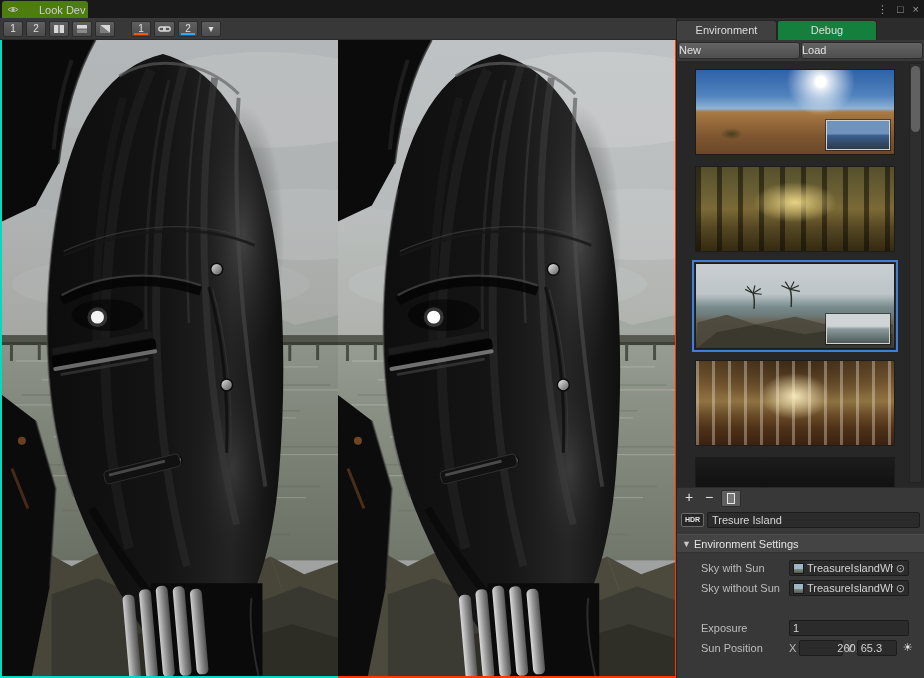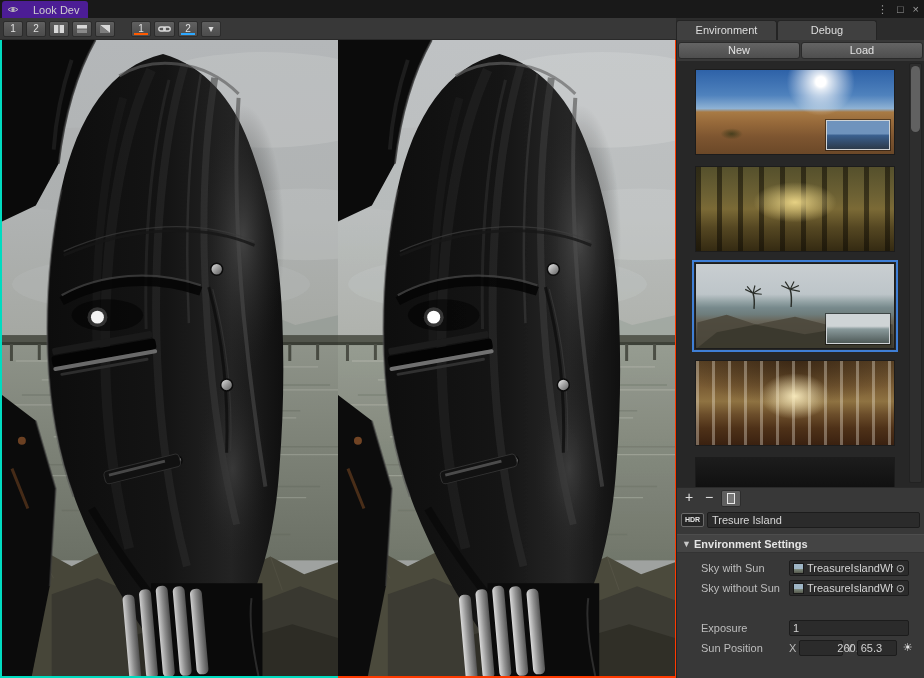--- a/index.html
+++ b/index.html
@@ -7,22 +7,22 @@
   .app {
     position: relative; width: 924px; height: 678px;
     background: #383838; overflow: hidden;
     font-family: "Liberation Sans", sans-serif;
     color: #c8c8c8; font-size: 11px;
   }
   
   .titlebar { position:absolute; left:0; top:0; width:924px; height:18px; background:#191919; }
   .win-tab {
     position:absolute; left:2px; top:1px; height:17px; width:86px;
-    background:#4c1d95; border-radius:3px 3px 0 0;
-    display:flex; align-items:center; gap:14px; padding-left:5px;
+    background:#4d7c0f; border-radius:3px 3px 0 0;
+    display:flex; align-items:center; gap:20px; padding-left:5px;
     color:#cfcfcf;
   }
   .win-controls { position:absolute; right:5px; top:0; height:18px; display:flex; align-items:center; gap:9px; color:#9e9e9e; font-size:11px; }
   .win-controls span { cursor:default; line-height:18px; }
   
   .toolbar-row { position:absolute; left:0; top:18px; width:676px; height:22px; background:#383838; border-bottom:1px solid #2a2a2a; display:flex; align-items:center; padding-left:3px; gap:3px; }
   .tb-btn {
     height:16px; min-width:20px; padding:0 3px; position:relative;
     background:linear-gradient(#606060,#4c4c4c); border:1px solid #2c2c2c; border-radius:2px;
     color:#e0e0e0; font-size:10px; line-height:13px; text-align:center;
@@ -30,35 +30,35 @@
   }
   .tb-gap { width:10px; }
   .accent-bar { position:absolute; left:2px; right:2px; bottom:1px; height:2px; }
   .accent-1 { background:#ff5a00; }
   .accent-2 { background:#2da8ff; }
   
   .panel-tabs { position:absolute; left:676px; top:18px; width:248px; height:22px; background:#2c2c2c; display:flex; align-items:flex-end; }
   .panel-tab {
     height:20px; line-height:19px; text-align:center; color:#dedede;
     border:1px solid #242424; border-bottom:none; border-radius:3px 3px 0 0;
-    background:#404040;
+    background:#15803d;
   }
   .panel-tab.active { background:#404040; }
   .tab-env { width:101px; }
   .tab-dbg { width:100px; }
   
   .viewports { position:absolute; left:0; top:40px; width:676px; height:638px; display:flex; background:#9fa2a0; }
   .viewport { position:relative; width:338px; height:638px; overflow:hidden; }
   .viewport svg.scene { position:absolute; inset:0; width:100%; height:100%; display:block; }
   .v-left  { border-left:2px solid #00dcc0; border-bottom:2px solid #00dcc0; }
   .v-right { border-bottom:2px solid #ff3a00; border-right:1px solid #ff3a00; }
   .v-right svg.scene { filter:brightness(1.06); }
   
   .side-panel { position:absolute; left:676px; top:40px; width:248px; height:638px; background:#383838; border-left:1px solid #242424; }
-  .btn { position:absolute; height:17px; background:linear-gradient(#646464,#4e4e4e); border:1px solid #2a2a2a; border-radius:3px; color:#e2e2e2; text-align:center; line-height:15px; }
+  .btn { position:absolute; height:17px; background:linear-gradient(#646464,#4e4e4e); border:1px solid #2a2a2a; border-radius:3px; color:#e2e2e2; line-height:15px; }
   .btn-new  { left:1px; top:2px; width:122px; }
   .btn-load { left:124px; top:2px; width:122px; }
   
   .thumb-list { position:absolute; left:0; top:21px; width:248px; height:426px; background:#272727; overflow:hidden; padding-top:8px; }
   .thumb { width:200px; height:86px; margin:0 0 11px 18px; position:relative; overflow:hidden; border:1px solid #1c1c1c; }
   .thumb.selected { outline:2px solid #3f7fd6; outline-offset:1px; }
   .thumb-desert { background:
     radial-gradient(circle at 63% 14%, #ffffff 0 5px, rgba(255,255,255,.85) 8px, rgba(205,222,255,0) 34px),
     radial-gradient(ellipse 16px 8px at 18% 76%, rgba(22,40,12,.55), rgba(0,0,0,0) 70%),
     radial-gradient(ellipse 20px 9px at 82% 70%, rgba(22,36,12,.5), rgba(0,0,0,0) 70%),
@@ -87,21 +87,21 @@
   .mini-icon-btn { width:16px; height:16px; color:#e0e0e0; font-size:14px; line-height:15px; text-align:center; }
   .dup-btn { width:20px; height:17px; background:#5f5f5f; border:1px solid #2c2c2c; border-radius:2px; display:flex; align-items:center; justify-content:center; }
   .dup-icon { width:8px; height:11px; border:1px solid #e8e8e8; background:rgba(255,255,255,.15); }
   
   .hdr-row { position:absolute; left:0; top:470px; width:248px; height:20px; }
   .hdr-badge { position:absolute; left:4px; top:3px; width:23px; height:14px; background:#262626; border:1px solid #6a6a6a; border-radius:2px; color:#e6e6e6; font-size:7px; font-weight:bold; text-align:center; line-height:12px; }
   .hdr-field { position:absolute; left:30px; right:5px; top:2px; height:16px; background:#2b2b2b; border:1px solid #1c1c1c; border-radius:2px; color:#d6d6d6; padding:1px 4px; line-height:13px; white-space:nowrap; overflow:hidden; }
   
   .settings-header { position:absolute; left:0; top:494px; width:248px; height:19px; background:#444; border-top:1px solid #4d4d4d; border-bottom:1px solid #333; line-height:18px; }
   .foldout { position:absolute; left:5px; top:0; font-size:9px; color:#c8c8c8; }
-  .settings-title { position:absolute; left:17px; top:0; font-weight:bold; color:#e4e4e4; }
+  .settings-title { position:absolute; left:17px; top:0; font-weight:normal; color:#e4e4e4; }
   .row { position:absolute; left:0; width:248px; height:20px; }
   .row-label { position:absolute; left:24px; top:0; line-height:20px; color:#bdbdbd; white-space:nowrap; }
   .field { position:absolute; left:112px; top:2px; width:120px; height:16px; background:#2b2b2b; border:1px solid #1c1c1c; border-radius:2px; color:#d2d2d2; padding:1px 3px; line-height:12px; white-space:nowrap; overflow:hidden; }
   .obj-field { display:flex; align-items:center; gap:3px; }
   .obj-thumb { flex:0 0 auto; width:11px; height:11px; border:1px solid #191919; background:linear-gradient(180deg,#9fb6c6 0 50%,#7d8a7e 58%,#55584c 100%); }
   .obj-value { flex:1 1 auto; overflow:hidden; white-space:nowrap; }
   .obj-picker { flex:0 0 auto; color:#b4b4b4; font-size:11px; line-height:11px; }
   .sun-fields { position:absolute; left:112px; top:2px; width:134px; height:16px; display:flex; align-items:center; gap:3px; }
   .axis-label { color:#bdbdbd; }
   .mini-field { height:16px; background:#2b2b2b; border:1px solid #1c1c1c; border-radius:2px; padding:1px 3px; line-height:12px; color:#d2d2d2; }

